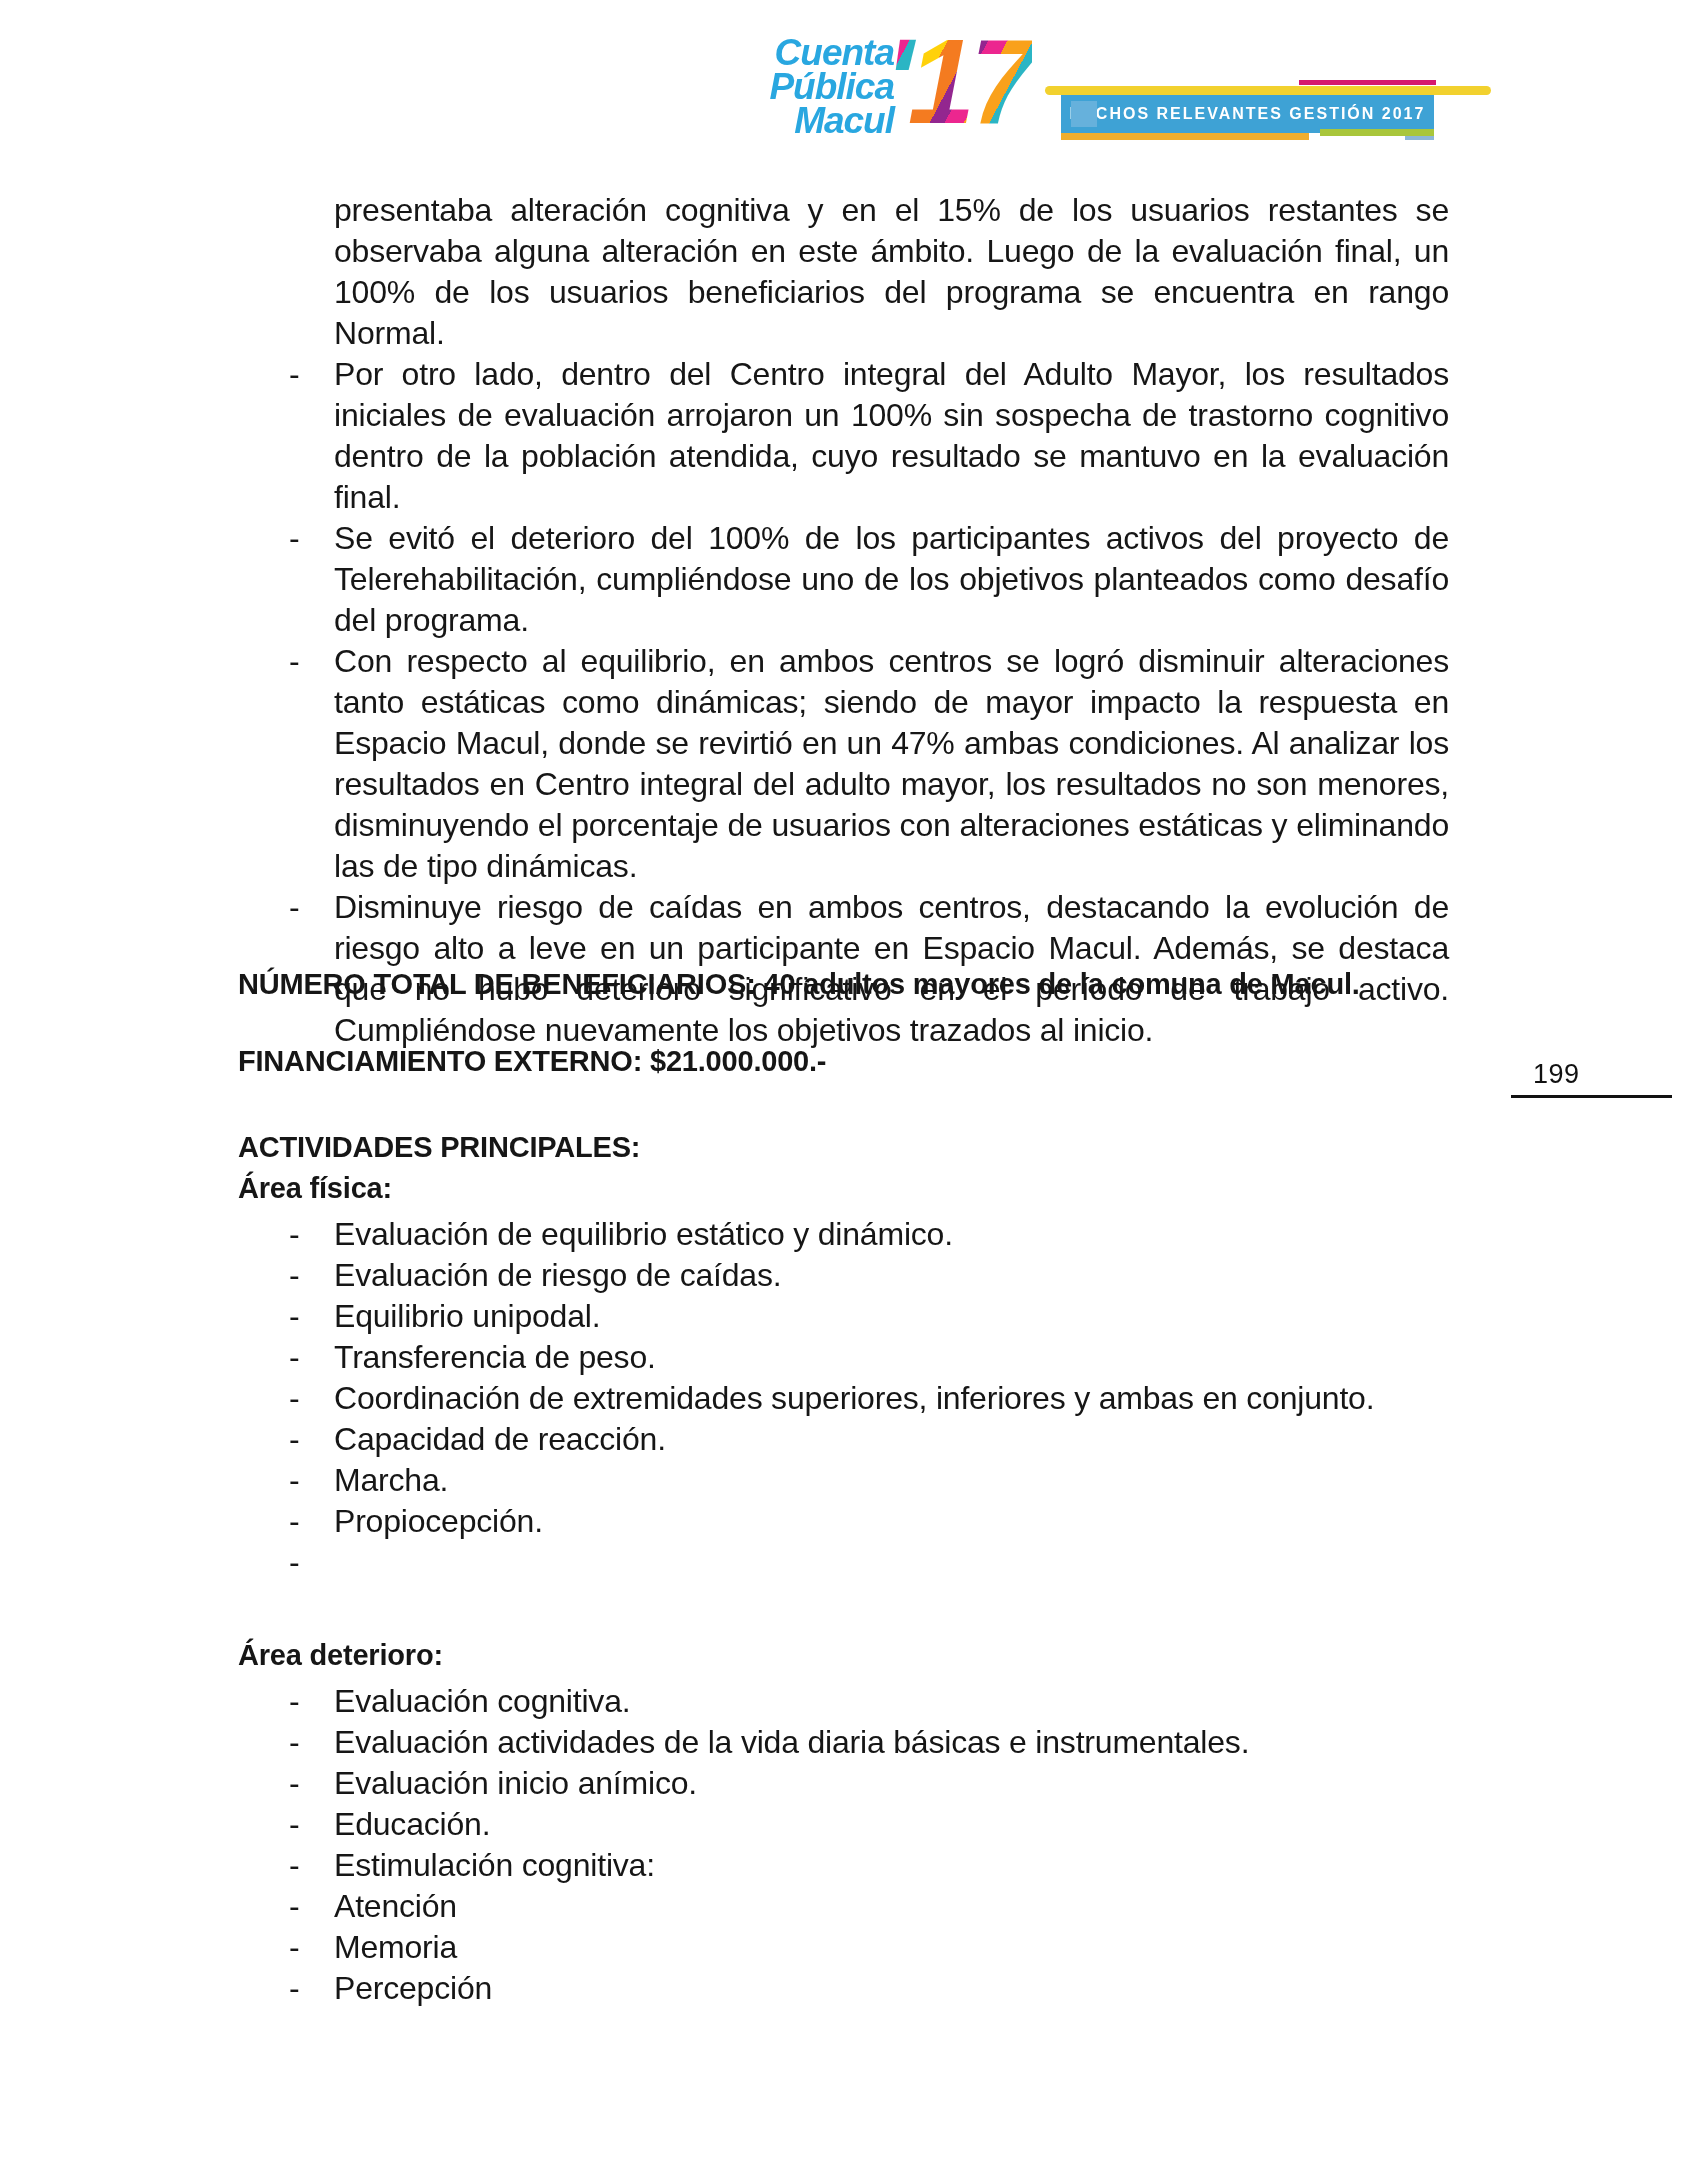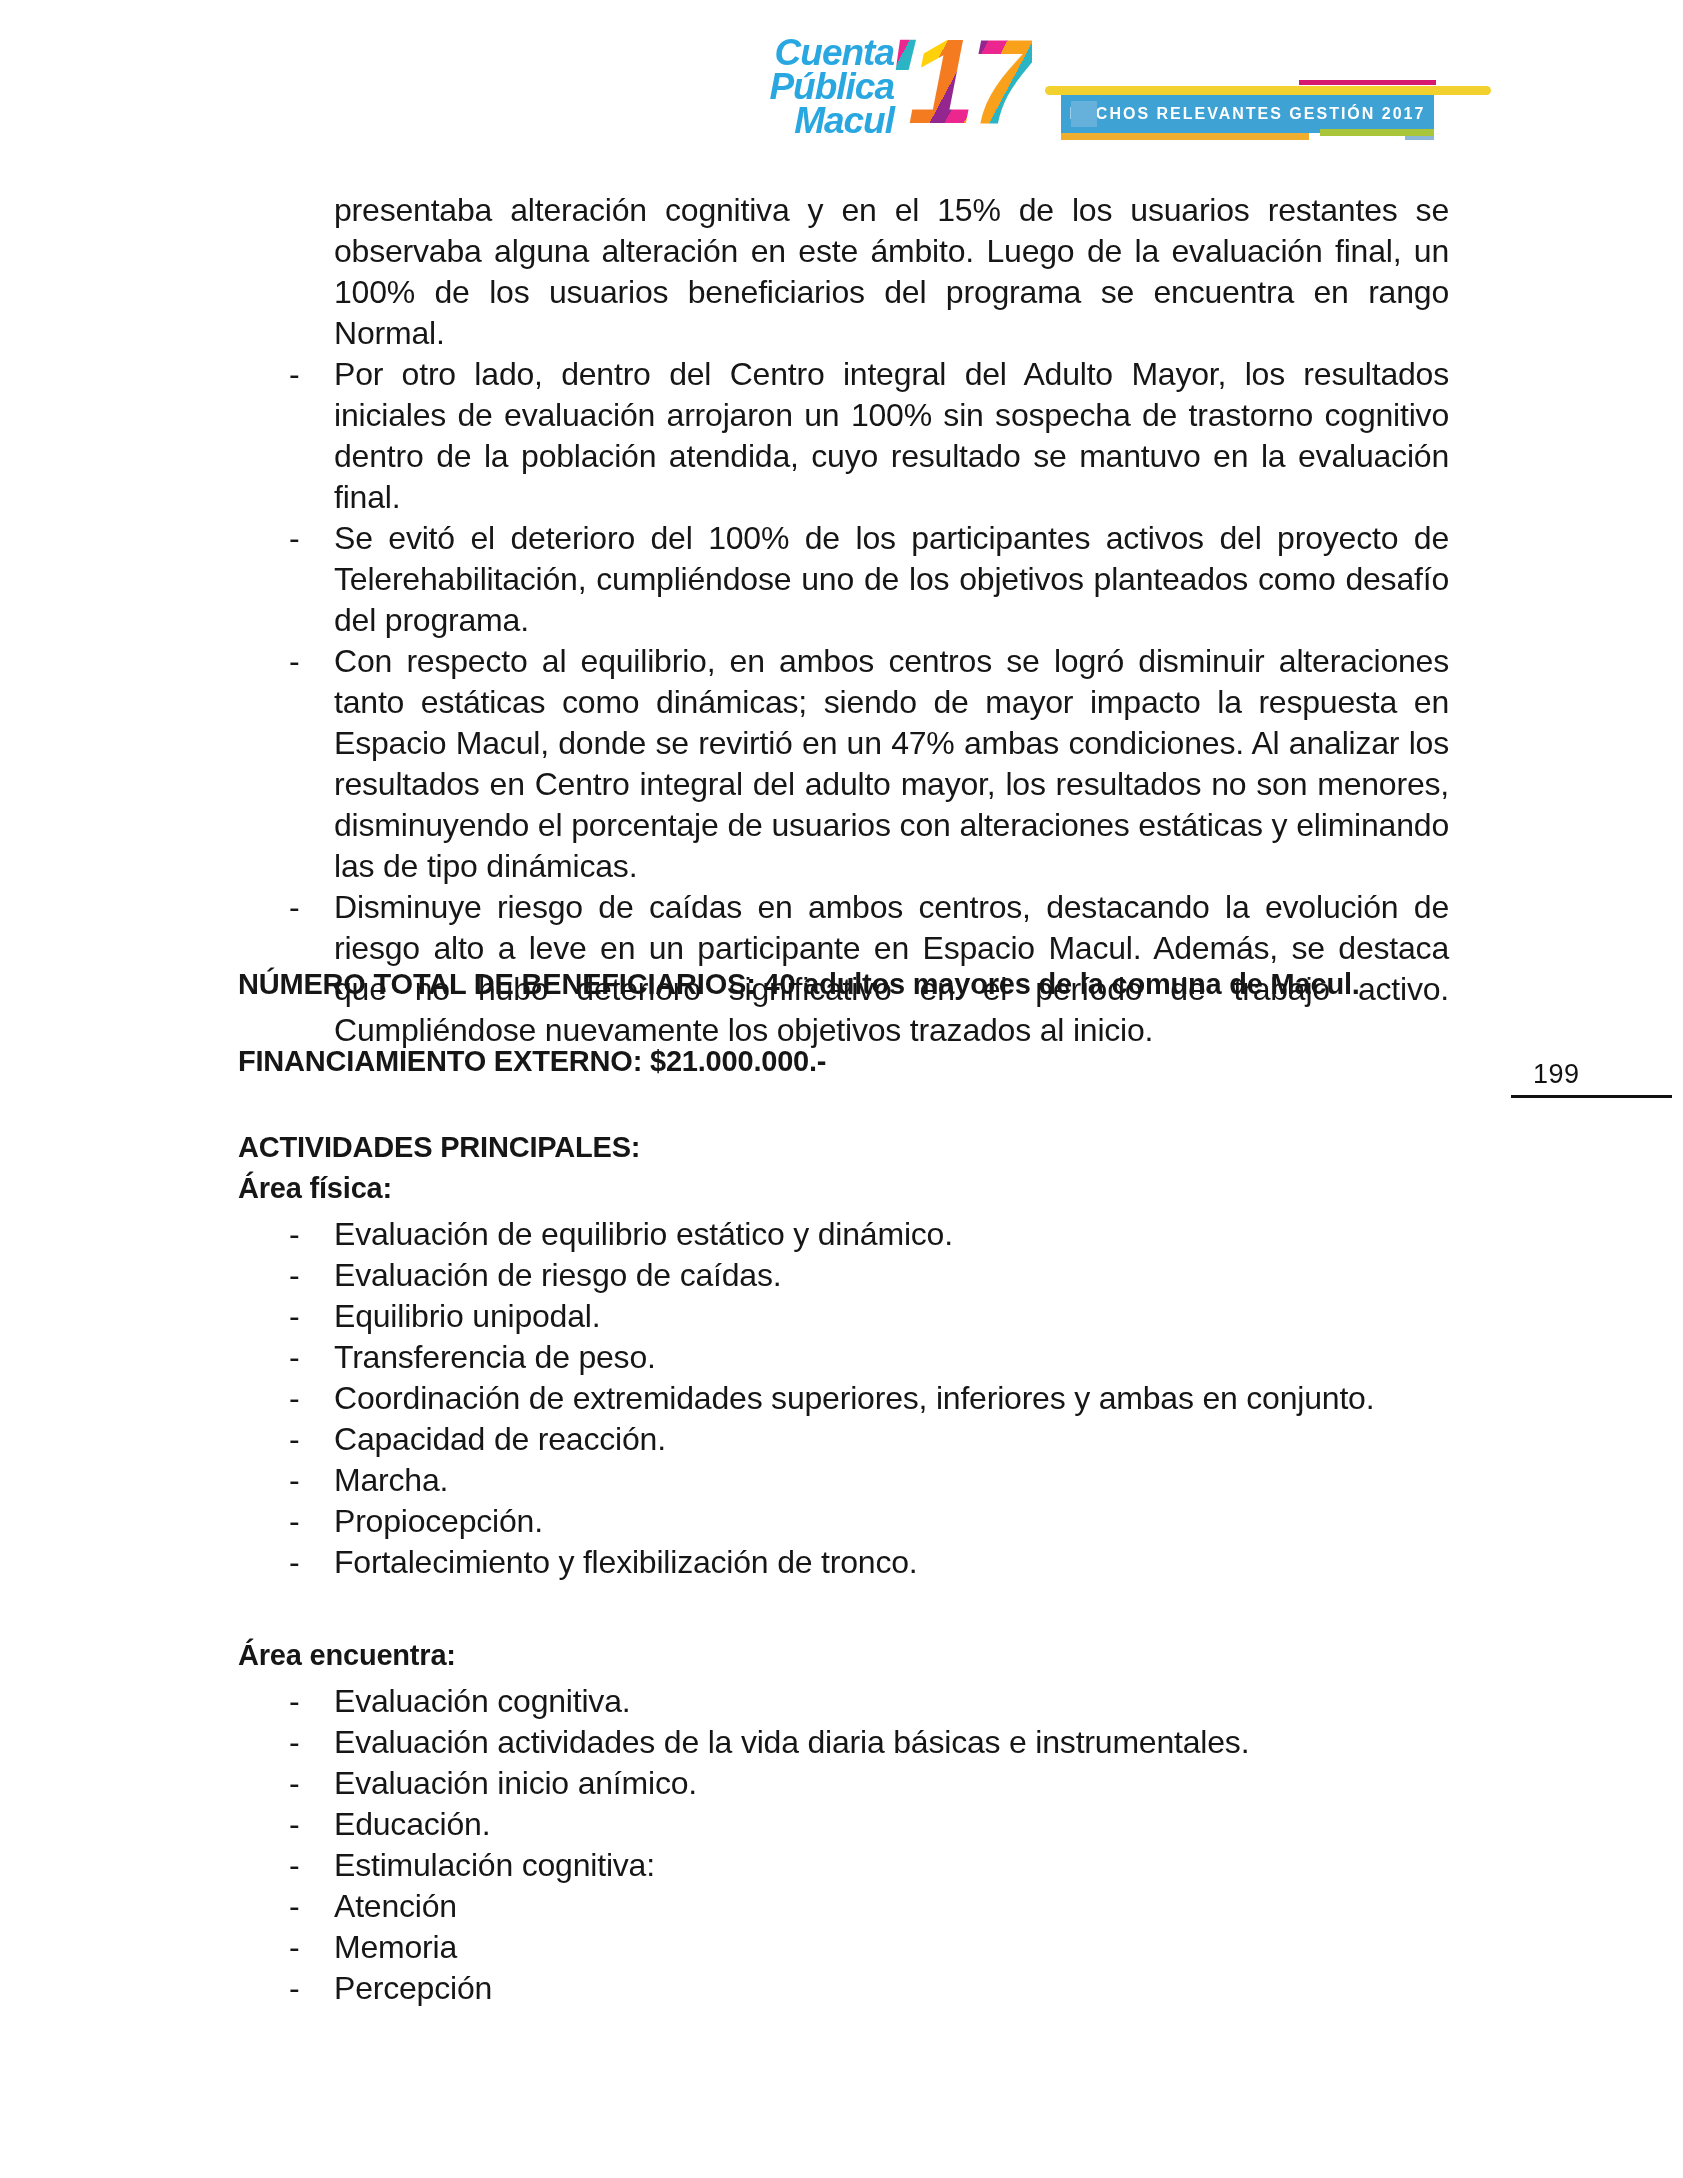--- a/index.html
+++ b/index.html
@@ -133,24 +133,24 @@
 
 <div class="abs bodysize" id="physical-list">
     <div class="plain-item"><span class="dash">-</span><span>Evaluación de equilibrio estático y dinámico.</span></div>
     <div class="plain-item"><span class="dash">-</span><span>Evaluación de riesgo de caídas.</span></div>
     <div class="plain-item"><span class="dash">-</span><span>Equilibrio unipodal.</span></div>
     <div class="plain-item"><span class="dash">-</span><span>Transferencia de peso.</span></div>
     <div class="plain-item"><span class="dash">-</span><span>Coordinación de extremidades superiores, inferiores y ambas en conjunto.</span></div>
     <div class="plain-item"><span class="dash">-</span><span>Capacidad de reacción.</span></div>
     <div class="plain-item"><span class="dash">-</span><span>Marcha.</span></div>
     <div class="plain-item"><span class="dash">-</span><span>Propiocepción.</span></div>
-    <div class="plain-item"><span class="dash">-</span><span>Fortalecimiento y flexibilización de tronco.</span></div>
+    <div class="plain-item"><span class="dash">-</span></div>
   </div>
 
-<div class="abs heading" id="cognitive-title">Área encuentra:</div>
+<div class="abs heading" id="cognitive-title">Área deterioro:</div>
 
 <div class="abs bodysize" id="cognitive-list">
     <div class="plain-item"><span class="dash">-</span><span>Evaluación cognitiva.</span></div>
     <div class="plain-item"><span class="dash">-</span><span>Evaluación actividades de la vida diaria básicas e instrumentales.</span></div>
     <div class="plain-item"><span class="dash">-</span><span>Evaluación inicio anímico.</span></div>
     <div class="plain-item"><span class="dash">-</span><span>Educación.</span></div>
     <div class="plain-item"><span class="dash">-</span><span>Estimulación cognitiva:</span></div>
     <div class="plain-item"><span class="dash">-</span><span>Atención</span></div>
     <div class="plain-item"><span class="dash">-</span><span>Memoria</span></div>
     <div class="plain-item"><span class="dash">-</span><span>Percepción</span></div>

